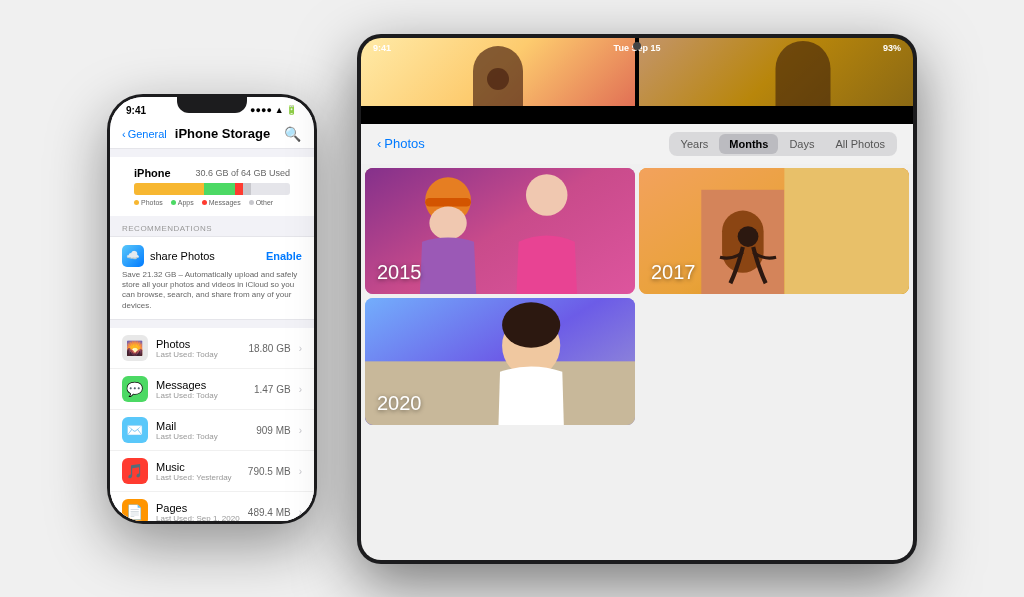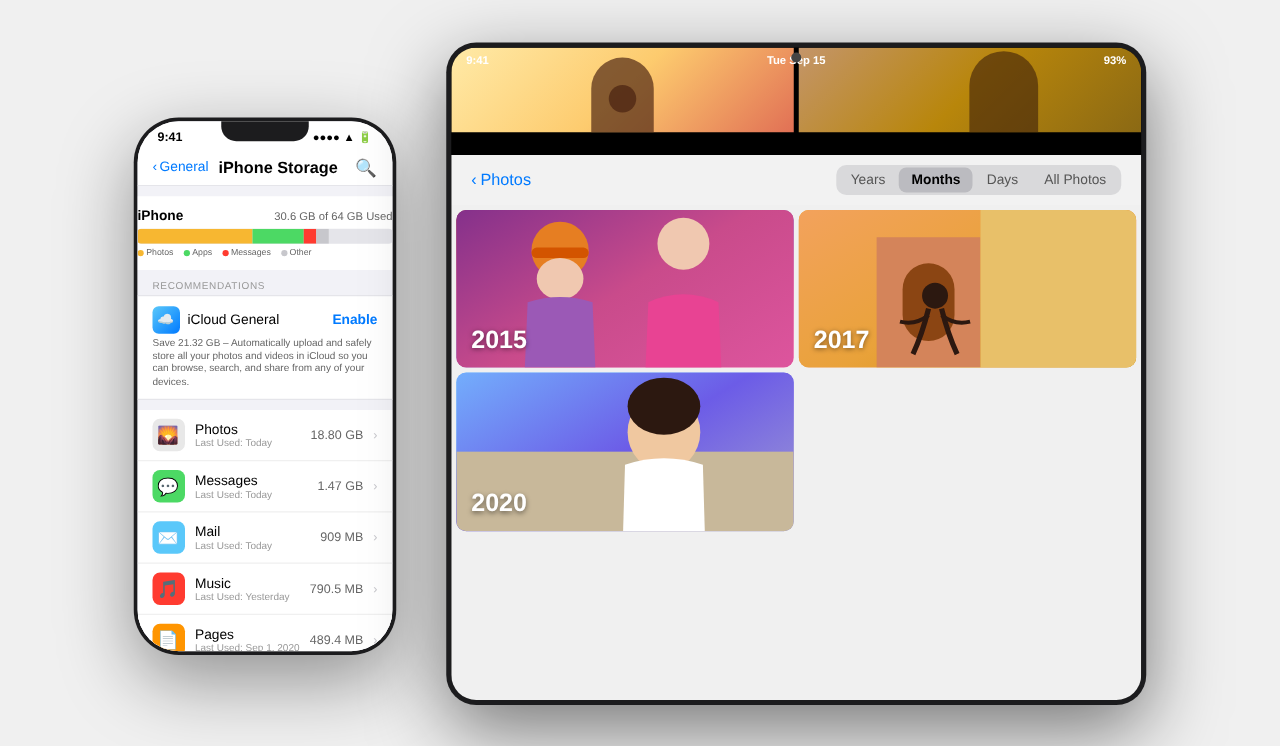--- a/index.html
+++ b/index.html
@@ -87,21 +87,21 @@
     }
 
     .storage-content {
       flex: 1;
       overflow: hidden;
       background: #f2f2f7;
     }
     .storage-section {
       background: white;
       margin: 8px 0 0 0;
-      padding: 10px 0;
+      padding: 10px 24px;
     }
     .storage-device-row {
       display: flex;
       justify-content: space-between;
       align-items: center;
       margin-bottom: 4px;
     }
     .storage-device-name {
       font-size: 11px;
       font-weight: 600;
@@ -304,21 +304,21 @@
       border-radius: 8px;
       overflow: hidden;
       position: relative;
       background: #ccc;
     }
     .year-label {
       position: absolute;
       bottom: 10px;
       left: 12px;
       font-size: 20px;
-      font-weight: 700;
+      font-weight: 400;
       color: white;
       text-shadow: 0 1px 4px rgba(0,0,0,0.5);
     }
     .photo-2015 {
       background: linear-gradient(160deg, #8b1a4a 0%, #c94b8b 30%, #9b59b6 50%, #e056a0 70%, #ff89c0 100%);
     }
     .photo-2016 {
       background: linear-gradient(160deg, #2c3e50 0%, #3d5a80 30%, #1a1a2e 60%, #16213e 100%);
     }
     .photo-2017 {
@@ -398,21 +398,21 @@
           </div>
         </div>
       </div>
 
       <div class="recommendations-label">RECOMMENDATIONS</div>
 
       <div class="icloud-row">
         <div class="icloud-header">
           <div class="icloud-title-row">
             <div class="icloud-icon">☁️</div>
-            <span class="icloud-name">iCloud General</span>
+            <span class="icloud-name">share Photos</span>
           </div>
           <span class="enable-btn">Enable</span>
         </div>
         <p class="icloud-desc">Save 21.32 GB – Automatically upload and safely store all your photos and videos in iCloud so you can browse, search, and share from any of your devices.</p>
       </div>
 
       <div class="app-list">
         <div class="app-row">
           <div class="app-icon" style="background:#e8e8e8;">🌄</div>
           <div class="app-info">

